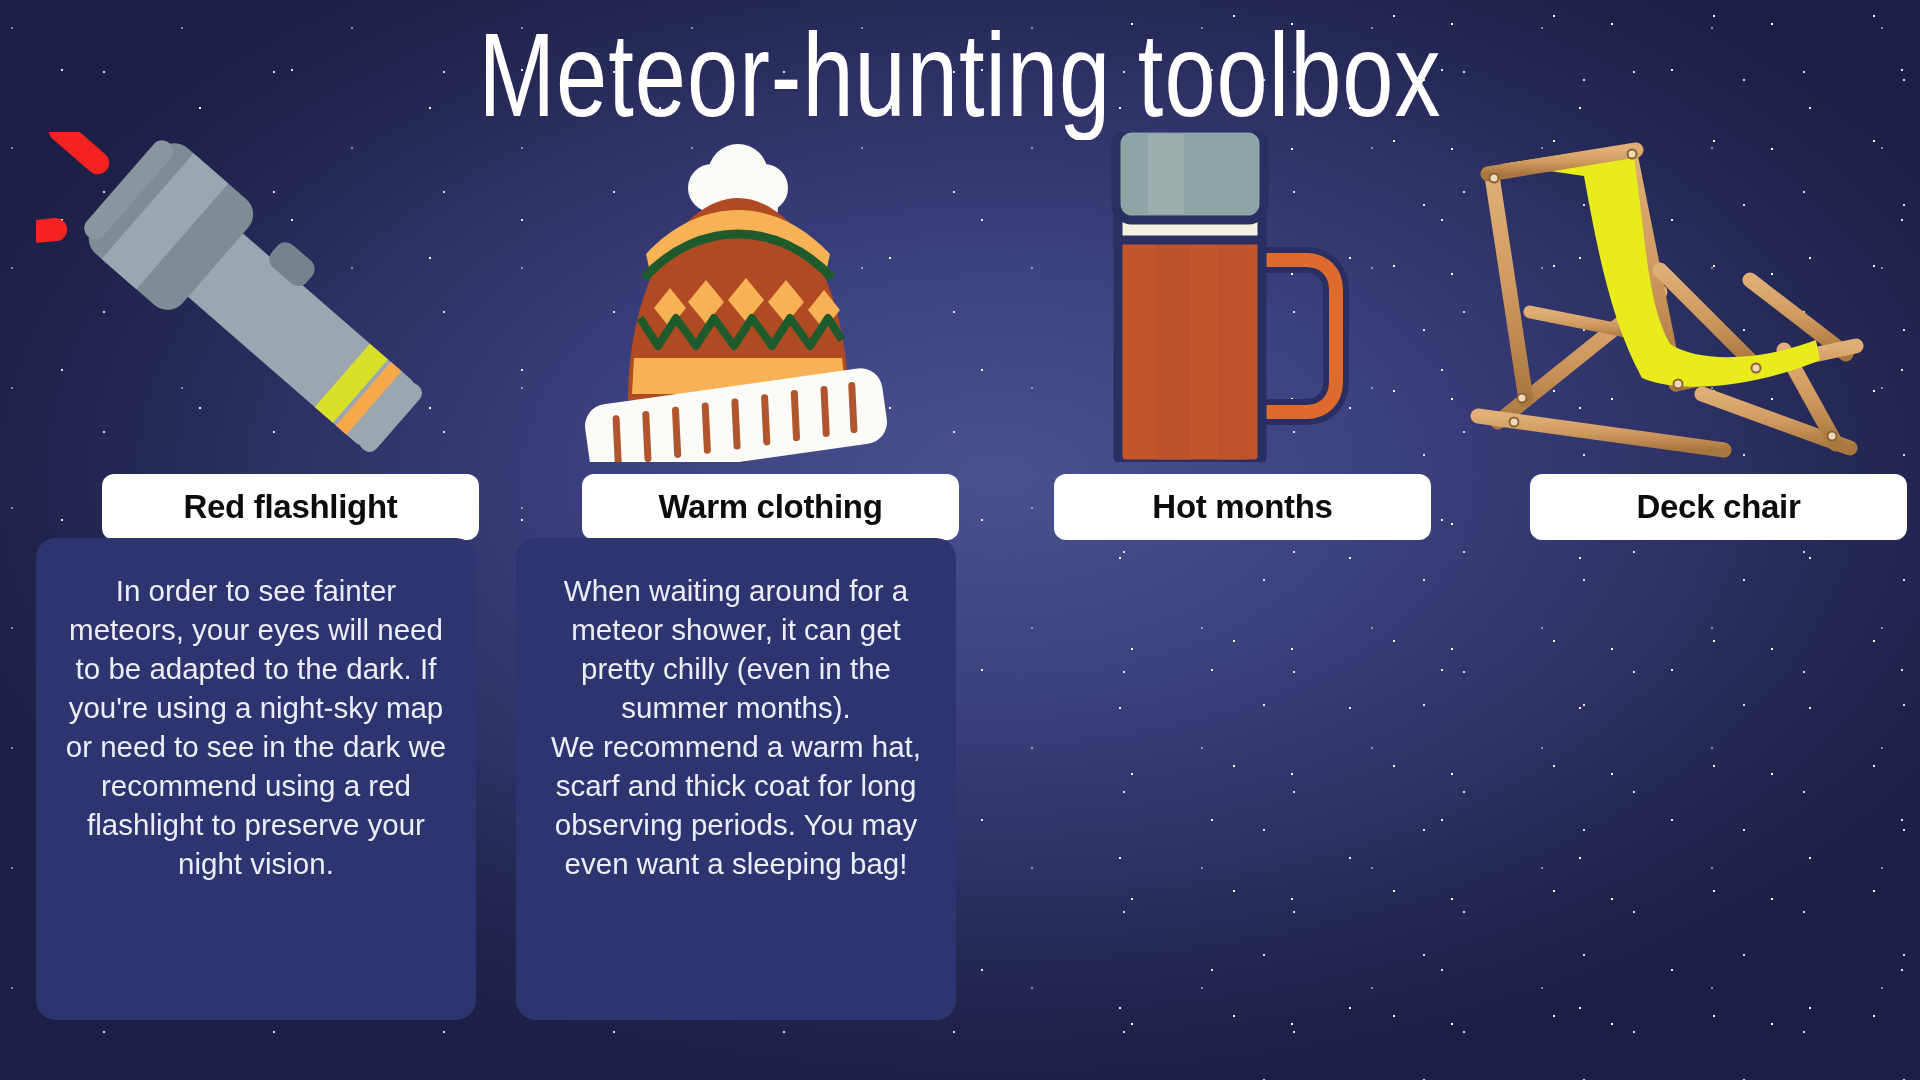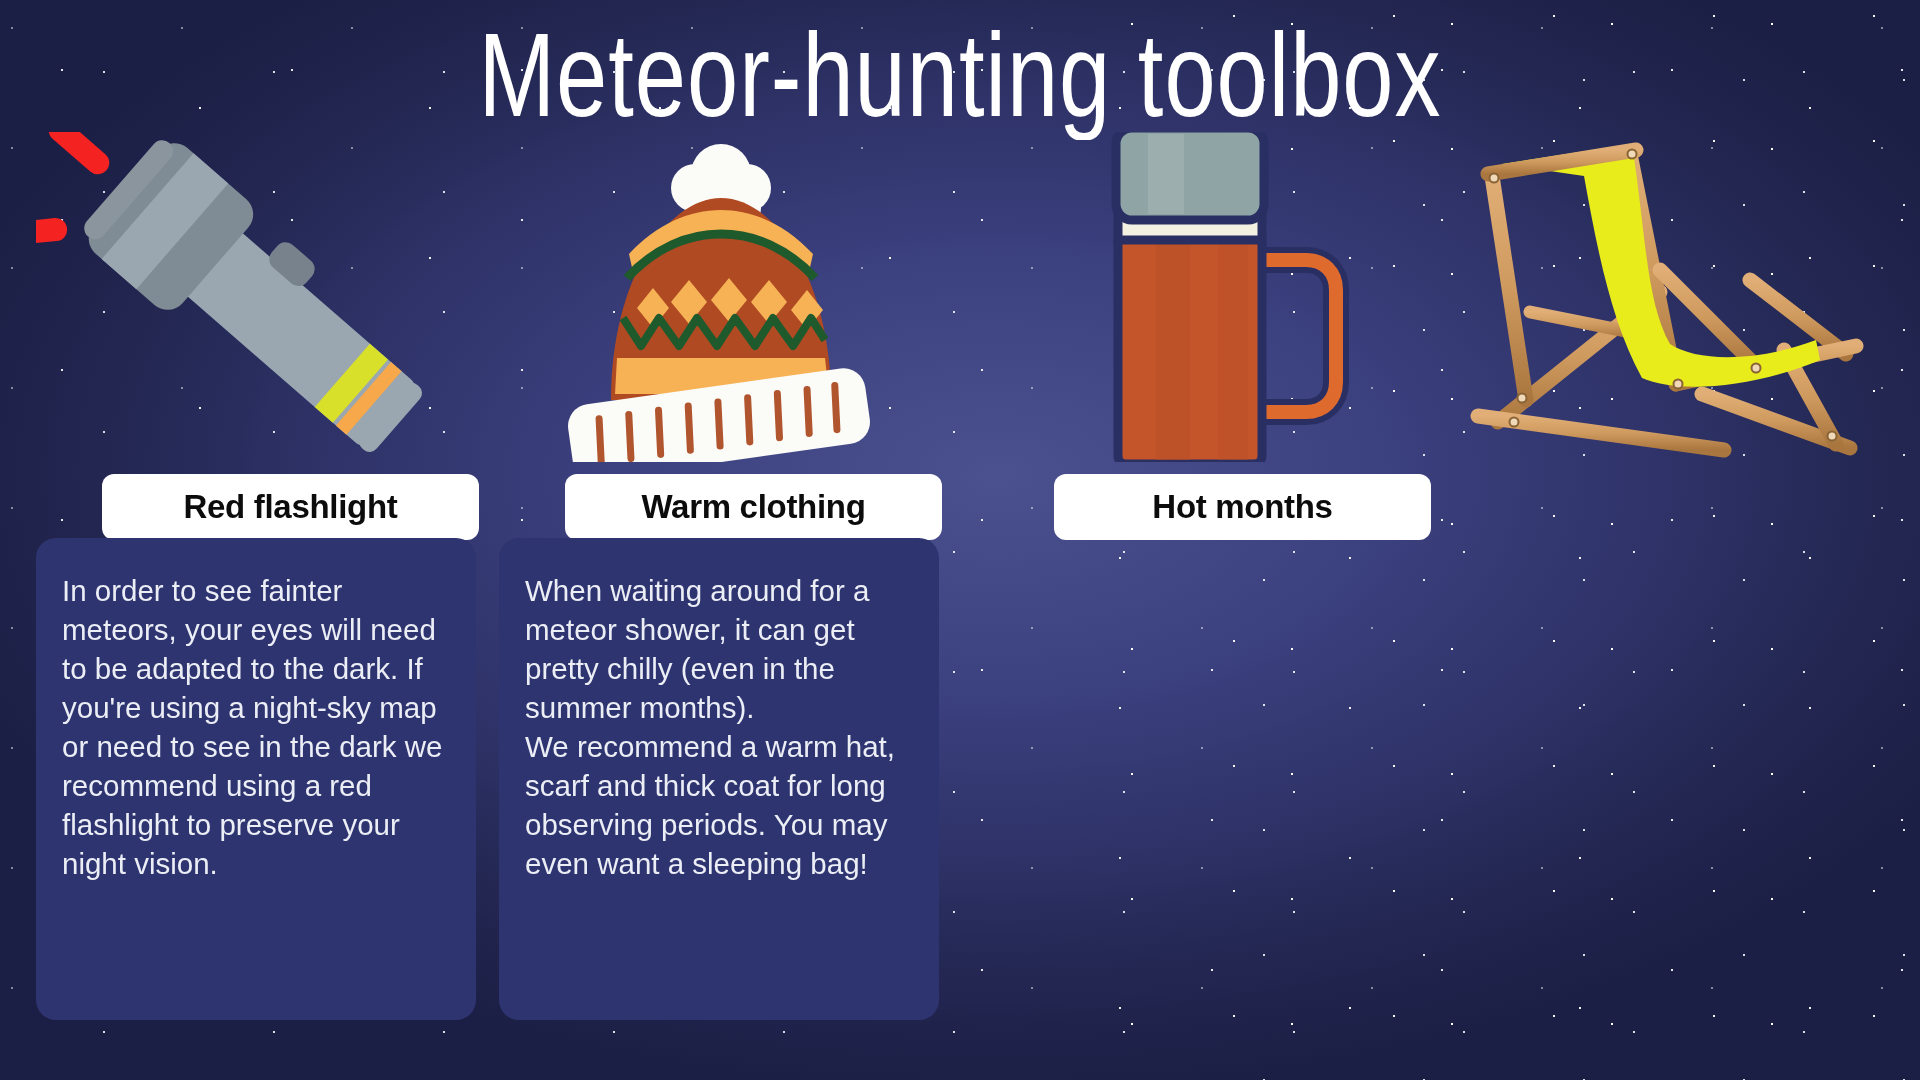--- a/index.html
+++ b/index.html
@@ -72,21 +72,21 @@
     transform-origin:top center;
     white-space:nowrap;
   }
 
   
   #cols{
     position:absolute; top:0; left:0; width:1920px; height:1080px;
   }
   .col{ position:absolute; top:0; width:440px; height:1080px; }
   .col.c0{ left:36px; }
-  .col.c1{ left:499px; }
+  .col.c1{ left:516px; }
   .col.c2{ left:988px; }
   .col.c3{ left:1464px; }
 
   .art{
     position:absolute; top:132px; left:0; width:440px; height:330px;
   }
 
   .headcard{
     position:absolute; top:474px; left:28px; width:377px; height:66px;
     background:#ffffff;
@@ -106,21 +106,21 @@
     background:#2e3470;
     border-radius:20px;
     padding:34px 26px 26px 26px;
   }
   .bodycard p{
     font-family:"Liberation Sans", sans-serif;
     font-weight:300;
     font-size:29.5px;
     line-height:1.32;
     color:#eceef6;
-    text-align:left;
+    text-align:center;
     white-space:pre-line;
   }
 </style>
 </head>
 <body>
 
 <div id="poster">
 
   <div class="stars s1"></div>
   <div class="stars s2"></div>
@@ -296,16 +296,19 @@
             <circle cx="30" cy="46" r="4.5"></circle>
             <circle cx="168" cy="22" r="4.5"></circle>
             <circle cx="214" cy="252" r="4.5"></circle>
             <circle cx="292" cy="236" r="4.5"></circle>
             <circle cx="58" cy="266" r="4.5"></circle>
             <circle cx="50" cy="290" r="4.5"></circle>
             <circle cx="368" cy="304" r="4.5"></circle>
           </g>
         </svg>
       </div>
+      <div class="headcard">
+        <span>Deck chair</span>
+      </div>
     </div>
 
   </div>
 </div>
 
 </body></html>

